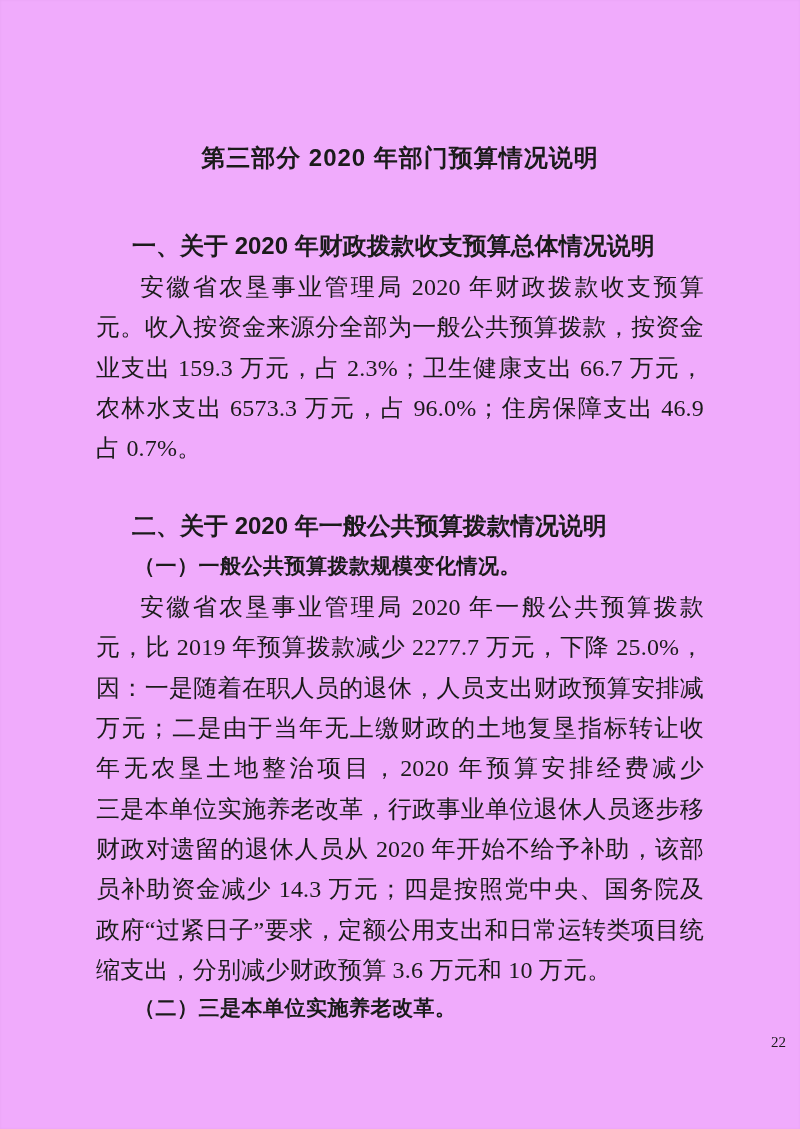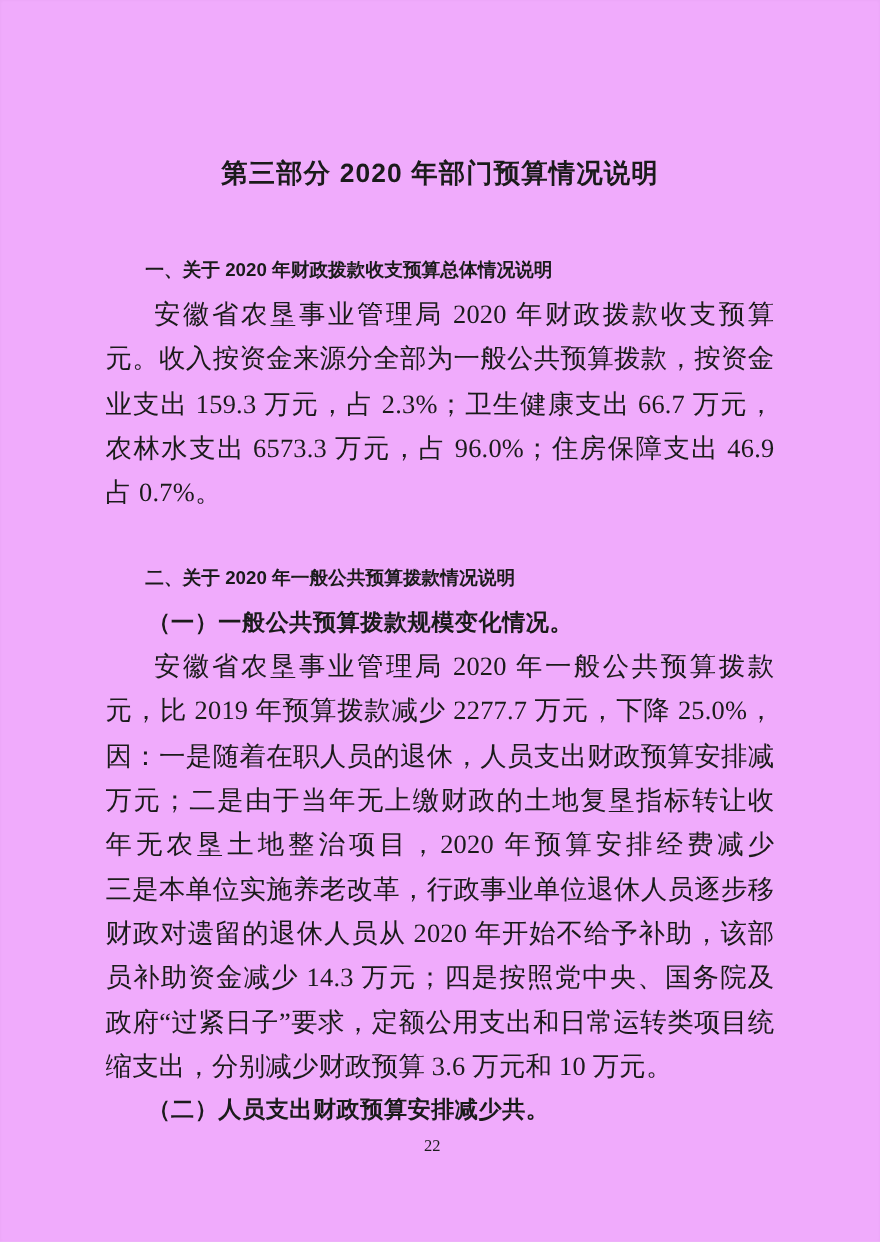--- a/index.html
+++ b/index.html
@@ -28,21 +28,21 @@
     font-size: 24px;
     line-height: 36px;
     letter-spacing: 1px;
   }
   .sec-heading {
     position: absolute;
     left: 132px;
     width: 620px;
     font-family: "Liberation Sans", "DejaVu Sans", sans-serif;
     font-weight: bold;
-    font-size: 17px;
+    font-size: 24px;
     line-height: 36px;
     white-space: nowrap;
   }
   .sub-heading {
     position: absolute;
     left: 134px;
     width: 600px;
     font-family: "Liberation Serif", "DejaVu Serif", serif;
     font-weight: bold;
     font-size: 21px;
@@ -68,21 +68,21 @@
     text-indent: 44px;
   }
   .para .ln.last {
     text-align-last: left;
   }
   .page-number {
     position: absolute;
     top: 1032px;
     left: 0;
     width: 786px;
-    text-align: center;
+    text-align: right;
     font-size: 15px;
     line-height: 20px;
     font-family: "Liberation Serif", "DejaVu Serif", serif;
   }
   #s1-heading { top: 228px; }
   #s1-para    { top: 267px; }
   #s2-heading { top: 508px; }
   #s2-sub1    { top: 548px; }
   #s2-para    { top: 587px; }
   #s2-sub2    { top: 990px; }
@@ -114,17 +114,17 @@
     <div class="ln">因：一是随着在职人员的退休，人员支出财政预算安排减少共 5</div>
     <div class="ln">万元；二是由于当年无上缴财政的土地复垦指标转让收入，故 2020</div>
     <div class="ln">年无农垦土地整治项目，2020 年预算安排经费减少 2244.8 万元；</div>
     <div class="ln">三是本单位实施养老改革，行政事业单位退休人员逐步移交社保，</div>
     <div class="ln">财政对遗留的退休人员从 2020 年开始不给予补助，该部分遗留人</div>
     <div class="ln">员补助资金减少 14.3 万元；四是按照党中央、国务院及省委、省</div>
     <div class="ln">政府“过紧日子”要求，定额公用支出和日常运转类项目统一压</div>
     <div class="ln last">缩支出，分别减少财政预算 3.6 万元和 10 万元。</div>
   </div>
 
-  <div id="s2-sub2" class="sub-heading">（二）人员支出财政预算安排减少共。</div>
+  <div id="s2-sub2" class="sub-heading">（二）三是本单位实施养老改革。</div>
 
   <div class="page-number">22</div>
 
 </div>
 
 </body></html>

